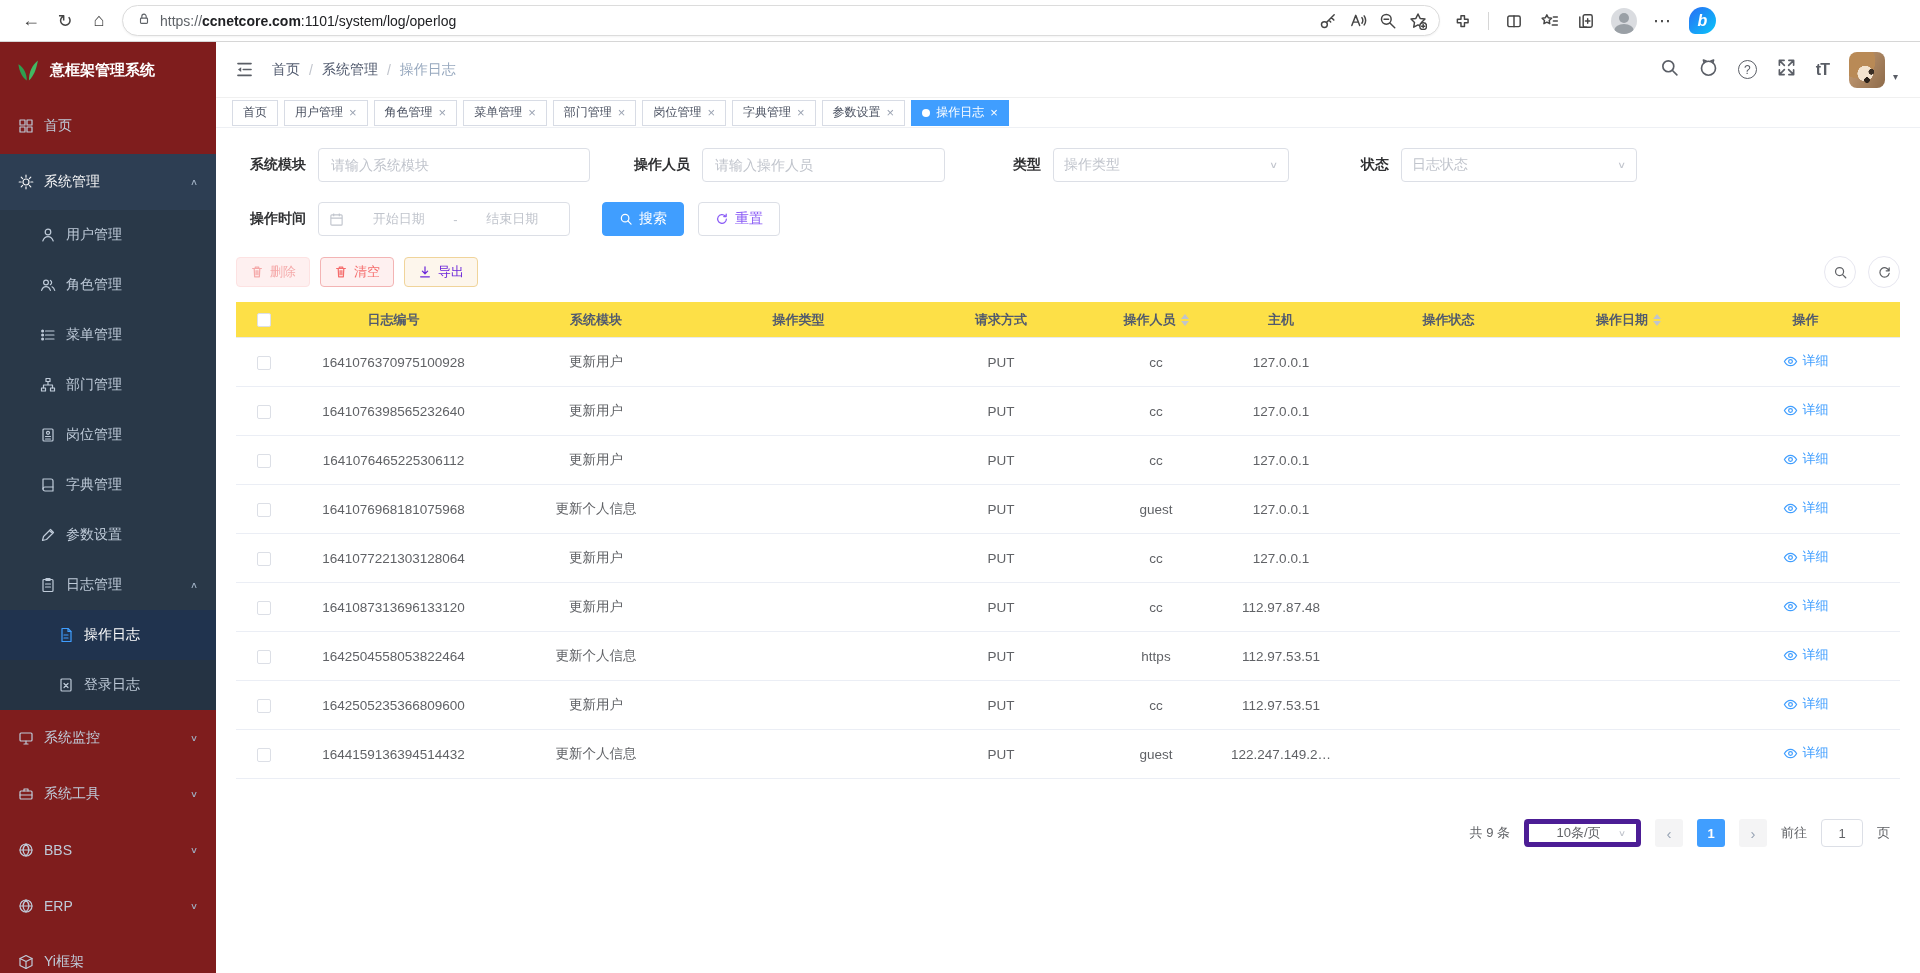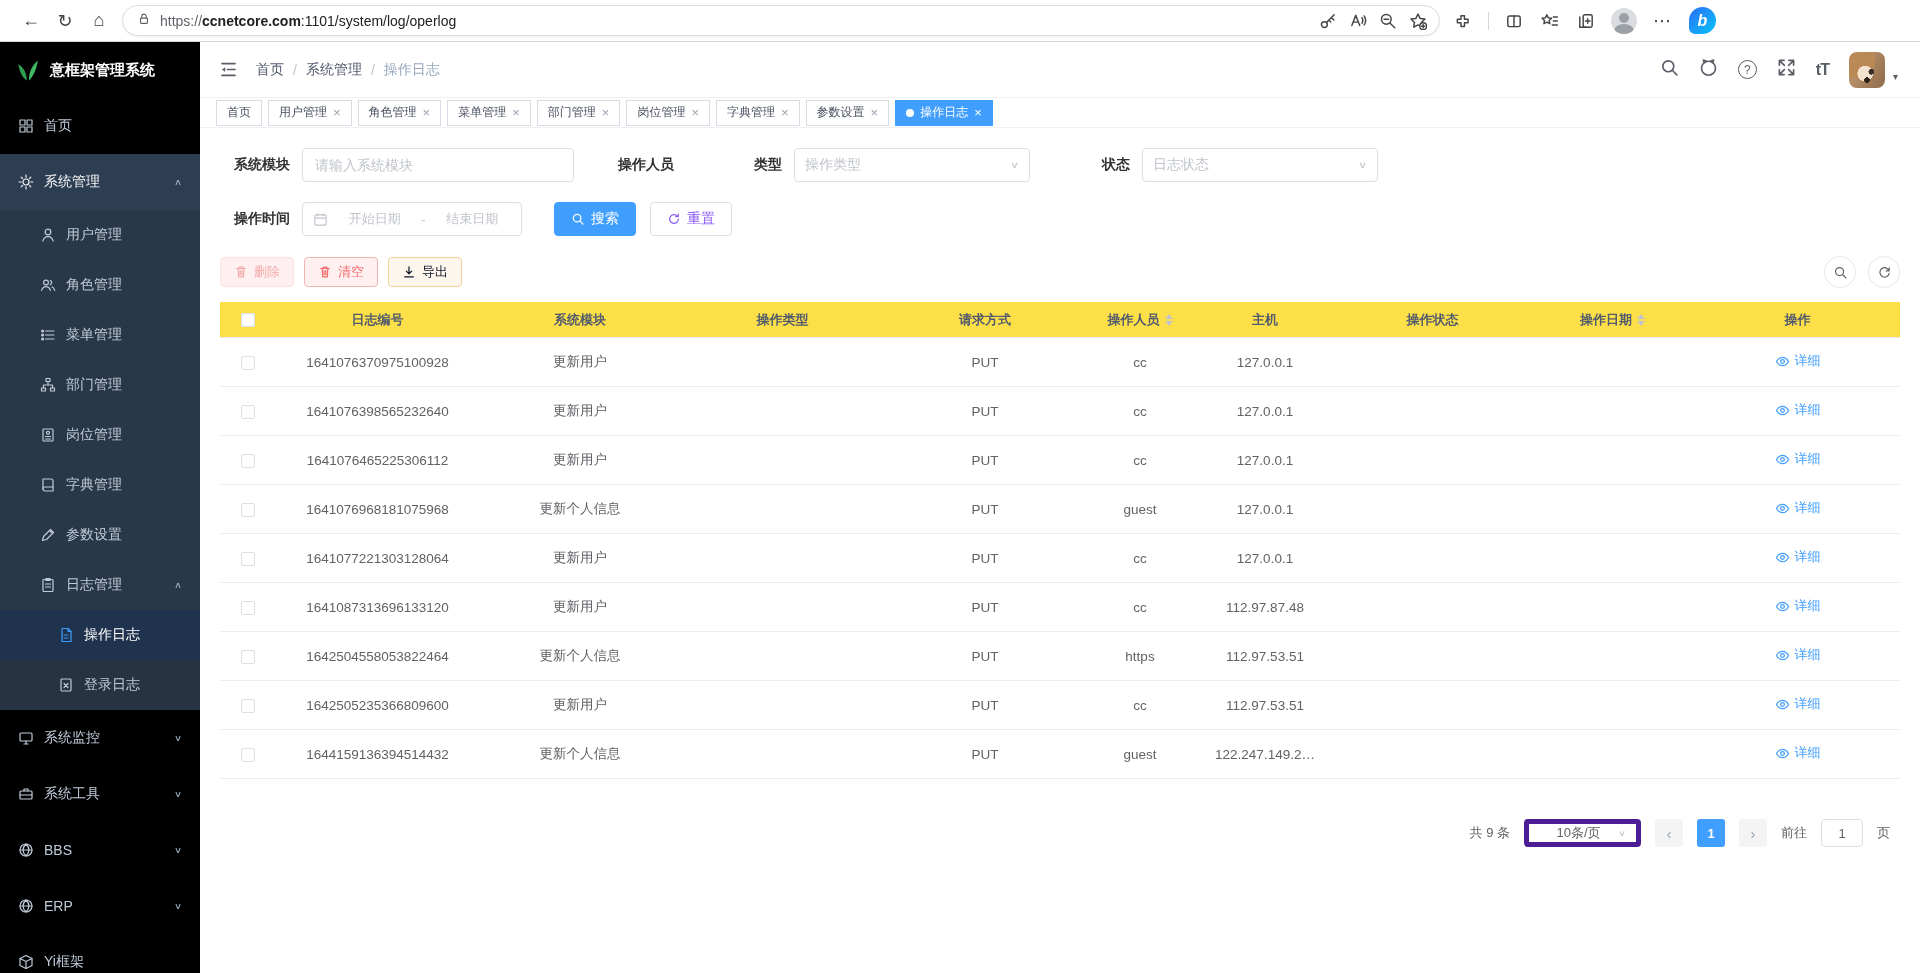--- a/index.html
+++ b/index.html
@@ -21,21 +21,21 @@
   .divider { width:1px; height:18px; background:#d6d6d6; margin:0 6px; }
   .chrome-avatar { width:26px; height:26px; border-radius:50%; background:#dadce0; position:relative; overflow:hidden; margin:0 6px; }
   .chrome-avatar::before { content:""; position:absolute; left:8px; top:5px; width:10px; height:10px; border-radius:50%; background:#9aa0a6; }
   .chrome-avatar::after { content:""; position:absolute; left:3px; top:16px; width:20px; height:14px; border-radius:50%; background:#9aa0a6; }
   .copilot { width:27px; height:27px; border-radius:50% 50% 50% 6px; background:linear-gradient(135deg,#2a6df5,#09c6f9); color:#fff; font-weight:bold; font-style:italic; font-size:16px; display:flex; align-items:center; justify-content:center; margin-left:8px; }
 
   
   .app { display:flex; height:931px; }
 
   
-  .sidebar { width:200px; background:#000000; color:#bfcbd9; flex:0 0 auto; overflow:hidden; }
+  .sidebar { width:216px; background:#7f1d1d; color:#bfcbd9; flex:0 0 auto; overflow:hidden; }
   .logo { height:56px; display:flex; align-items:center; gap:10px; padding:0 16px; color:#fff; font-weight:bold; font-size:15px; }
   .mi { height:56px; display:flex; align-items:center; gap:10px; padding:0 18px; font-size:14px; cursor:pointer; }
   .mi .si { width:16px; height:16px; flex:0 0 auto; }
   .mi svg { width:16px; height:16px; stroke:currentColor; fill:none; stroke-width:1.2; stroke-linecap:round; stroke-linejoin:round; }
   .mi .chev { margin-left:auto; font-size:11px; color:#9fb0c3; transform:scaleY(.8); }
   .lvl2 { height:50px; padding-left:40px; background:#293848; }
   .lvl3 { height:50px; padding-left:58px; background:#253343; }
   .mi.active { background:#20334e; color:#fff; }
   .mi.active svg { stroke:#409eff; }
   .mi.parent-open { background:#2d3e53; color:#f4f4f5; }
@@ -72,30 +72,30 @@
   .content { flex:1; padding:20px 20px 0 20px; position:relative; }
   .frow { display:flex; align-items:center; margin-bottom:20px; }
   .flabel { font-size:14px; font-weight:bold; color:#303133; text-align:right; margin-right:12px; white-space:nowrap; }
   .w70 { width:70px; } .w38 { width:38px; }
   .finput, .fselect { height:34px; border:1px solid #dcdfe6; border-radius:4px; font-size:14px; color:#606266; background:#fff; }
   input.finput { padding:0 12px; outline:none; }
   input.finput::placeholder { color:#c0c4cc; }
   .fselect { display:flex; align-items:center; padding:0 10px; color:#c0c4cc; }
   .fselect .ph { flex:1; }
   .fselect .caret { color:#c0c4cc; font-size:12px; transform:scaleY(.75); }
-  .daterange { width:220px; height:34px; border:1px solid #dcdfe6; border-radius:4px; display:flex; align-items:center; padding:0 10px; gap:8px; color:#c0c4cc; font-size:13px; }
+  .daterange { width:252px; height:34px; border:1px solid #dcdfe6; border-radius:4px; display:flex; align-items:center; padding:0 10px; gap:8px; color:#c0c4cc; font-size:13px; }
   .daterange svg { width:15px; height:15px; stroke:#c0c4cc; fill:none; stroke-width:1.2; }
   .daterange .dph { flex:1; text-align:center; }
   .btn { height:34px; border-radius:4px; font-size:14px; padding:0 16px; display:inline-flex; align-items:center; gap:6px; cursor:pointer; border:1px solid #dcdfe6; background:#fff; color:#8b5cf6; }
   .btn svg { width:14px; height:14px; stroke:currentColor; fill:none; stroke-width:1.4; stroke-linecap:round; stroke-linejoin:round; }
   .btn.primary { background:#409eff; border-color:#409eff; color:#fff;align-items:center; }
   .btn.sm { height:30px; font-size:13px; padding:0 13px; border-radius:4px; }
   .btn.danger-disabled { background:#fef0f0; border-color:#fde2e2; color:#f5a9a9; cursor:not-allowed; }
   .btn.danger { background:#fef0f0; border-color:#f3b4b4; color:#f56c6c; }
-  .btn.warning { background:#fdf6ec; border-color:#f0d49a; color:#0f172a; }
+  .btn.warning { background:#fdf6ec; border-color:#f0d49a; color:#6d28d9; }
   .toolbar { display:flex; align-items:center; gap:10px; margin-bottom:14px; }
   .tool-right { margin-left:auto; display:flex; gap:12px; }
   .roundbtn { width:32px; height:32px; border:1px solid #e7e7f0; border-radius:50%; display:flex; align-items:center; justify-content:center; background:#fff; cursor:pointer; }
   .roundbtn svg { width:15px; height:15px; stroke:#606266; fill:none; stroke-width:1.3; stroke-linecap:round; stroke-linejoin:round; }
 
   
   .grid { display:grid; grid-template-columns:55px 205px 200px 205px 200px 110px 140px 195px 165px 1fr; align-items:center; }
   .thead { height:36px; background:#fde047; color:#515a6e; font-weight:bold; font-size:13px; border-bottom:1px solid #e8eaec; }
   .thead > div, .trow > div { text-align:center; overflow:hidden; white-space:nowrap; text-overflow:ellipsis; }
   .trow { height:49px; font-size:13.5px; color:#606266; border-bottom:1px solid #ebeef5; }
@@ -416,20 +416,21 @@
             <span class="x">×</span>
           </span>
       </div>
 
       <div class="content">
 
         <div class="frow">
           <span class="flabel w70">系统模块</span>
           <input class="finput" style="width: 272px;" placeholder="请输入系统模块">
           <span class="flabel w70" style="margin-left:30px">操作人员</span>
+          <input class="finput" style="width: 243px;" placeholder="请输入操作人员">
           <span class="flabel w38" style="margin-left:58px">类型</span>
           <div class="fselect" style="width:236px">
             <span class="ph" style="text-align:left">操作类型</span>
             <span class="caret">∨</span>
           </div>
           <span class="flabel w38" style="margin-left:62px">状态</span>
           <div class="fselect" style="width:236px">
             <span class="ph" style="text-align:left">日志状态</span>
             <span class="caret">∨</span>
           </div>

